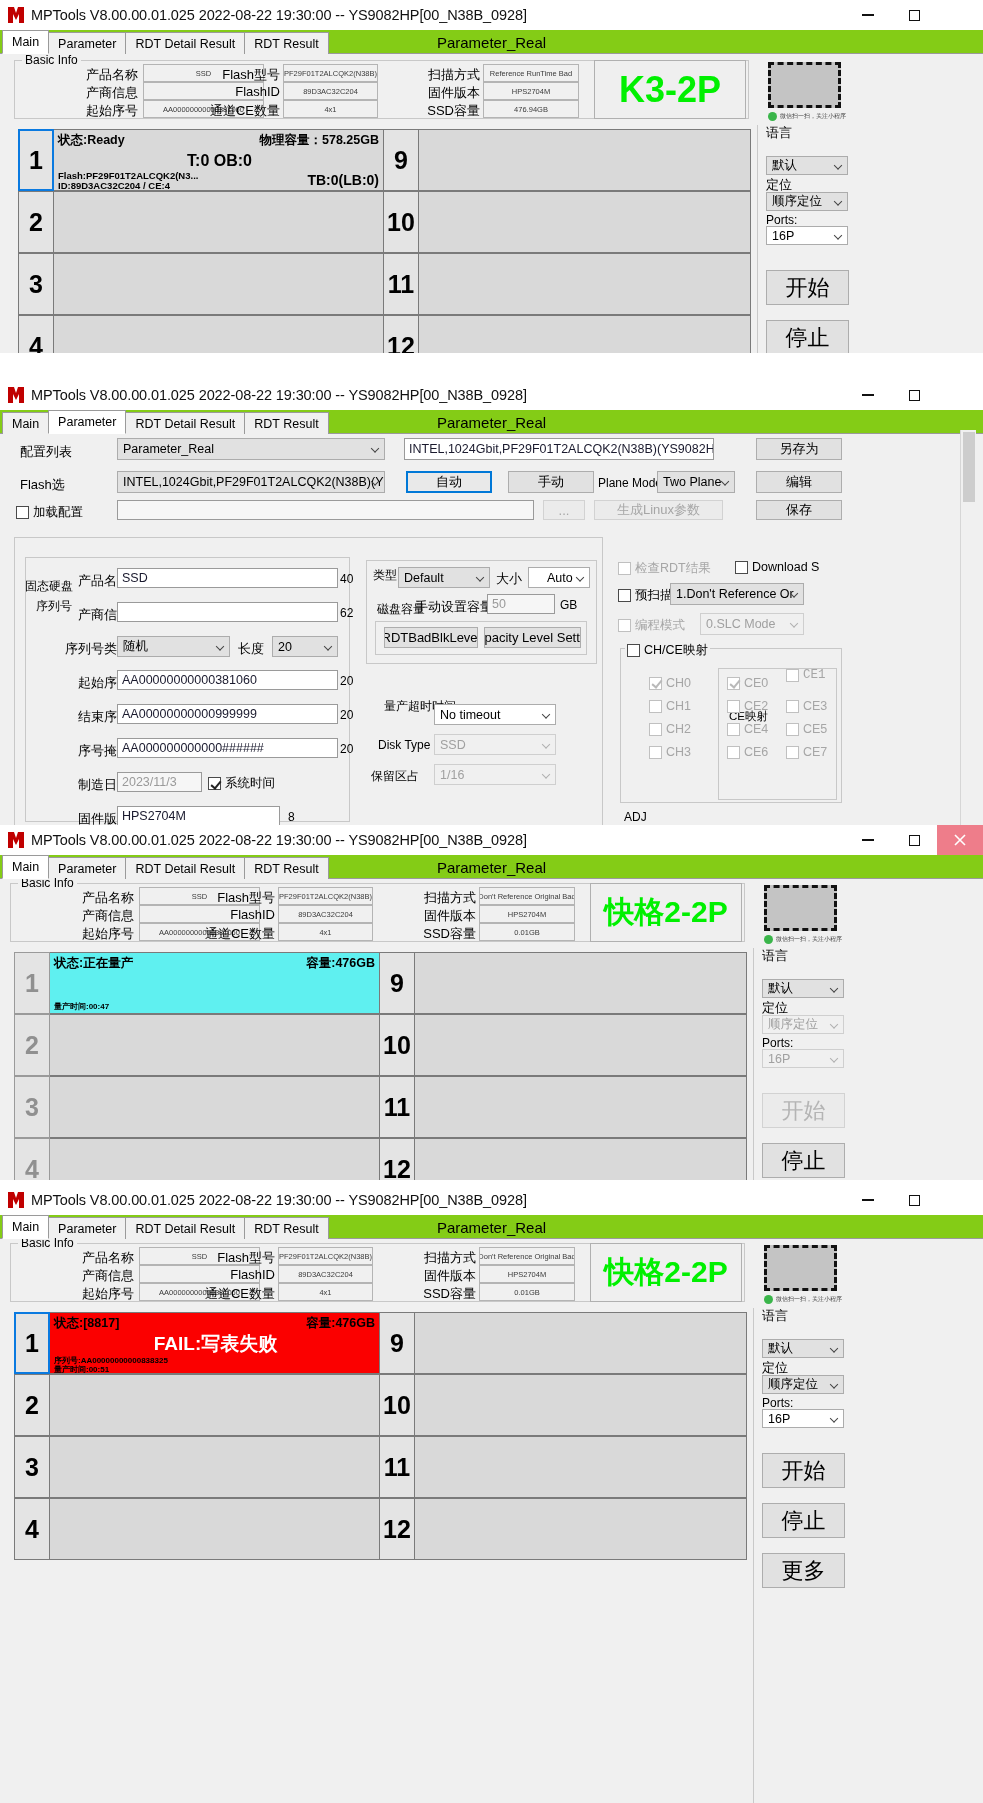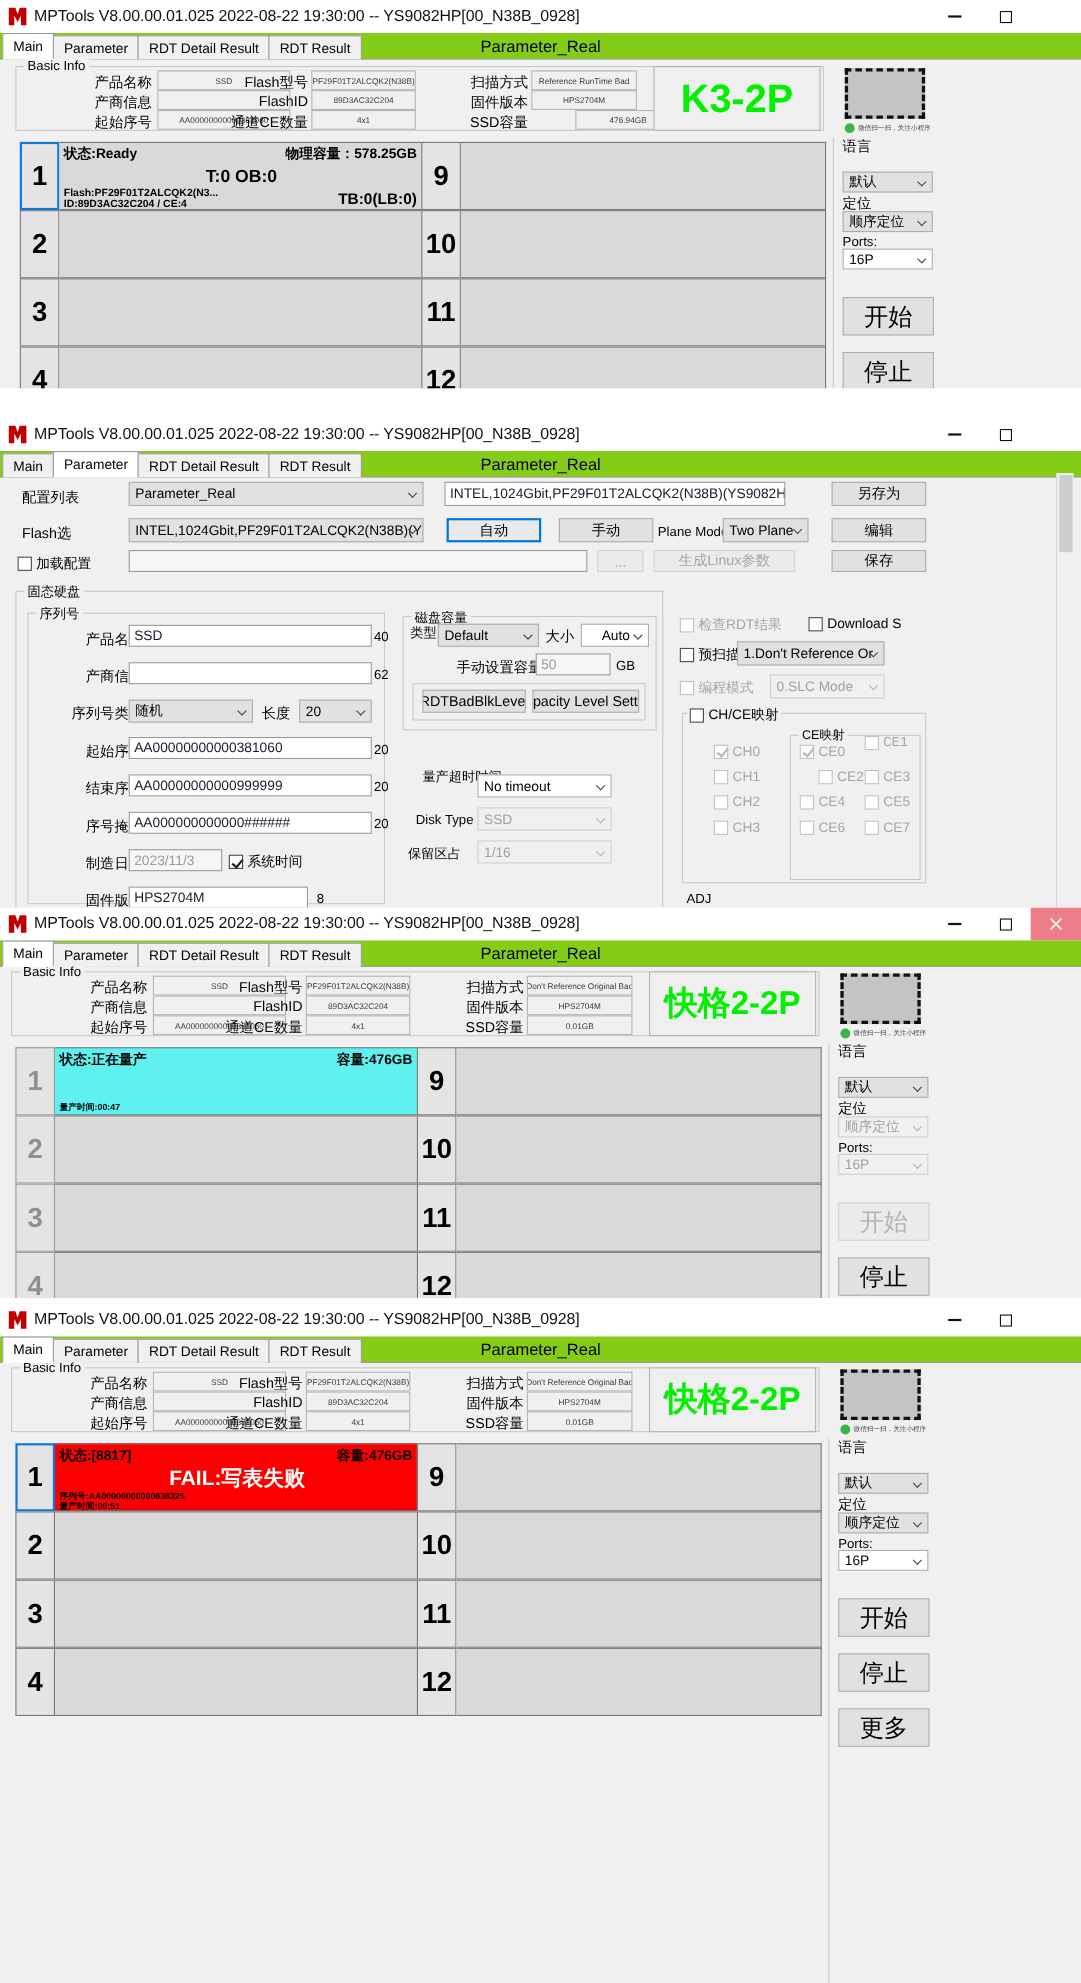--- a/index.html
+++ b/index.html
@@ -41,21 +41,21 @@
     position:relative; top:1px; color:#000;
   }
   .tab.active { background:#ffffff; height:24px; top:1px; z-index:3; border-bottom:1px solid #ffffff; }
   .strip-title { position:absolute; left:0; right:0; text-align:center; font-size:15px; pointer-events:none; bottom:2px; }
 
   
   .group { position:absolute; border:1px solid #c8c8c8; }
   .group > .glabel {
     position:absolute; top:-8px; left:7px; background:#f0f0f0; padding:0 3px; font-size:12px;
   }
-  .glabel-cn { font-size:12.5px; }
+  .glabel-cn { font-size:12.5px;margin-top:48px; }
 
   
   .lbl { position:absolute; font-size:13px; text-align:right; white-space:nowrap; }
   .lbl-sm { font-size:12px; }
   .ro-box {
     position:absolute; background:#f0f0f0; border:1px solid #b4b4b4;
     display:flex; align-items:center; justify-content:center;
     font-size:7.5px; color:#3a3a3a; overflow:hidden; white-space:nowrap;
   }
   .txt-box {
@@ -184,21 +184,21 @@
   <span class="lbl" style="left:195px; top:84px; width:85px;">FlashID</span>
   <div class="ro-box" style="left:283px; top:82px; width:95px; height:18px;">89D3AC32C204</div>
   <span class="lbl" style="left:185px; top:102px; width:95px;">通道CE数量</span>
   <div class="ro-box" style="left:283px; top:100px; width:95px; height:18px;">4x1</div>
 
   <span class="lbl" style="left:400px; top:66px; width:80px;">扫描方式</span>
   <div class="ro-box" style="left:483px; top:64px; width:96px; height:18px;">Reference RunTime Bad</div>
   <span class="lbl" style="left:400px; top:84px; width:80px;">固件版本</span>
   <div class="ro-box" style="left:483px; top:82px; width:96px; height:18px;">HPS2704M</div>
   <span class="lbl" style="left:400px; top:102px; width:80px;">SSD容量</span>
-  <div class="ro-box" style="left:483px; top:100px; width:96px; height:18px;margin-left:40px;">476.94GB</div>
+  <div class="ro-box" style="left:483px; top:100px; width:96px; height:18px;">476.94GB</div>
 
   <div class="brand" style="left:594px; top:60px; width:152px; height:59px; font-size:36px;">K3-2P</div>
 
   <div class="slot" style="left:18px; top:129px; width:368px; height:62px;">
     <div class="slot-num sel">1</div>
     <div class="slot-body">
       <span class="s-status">状态:Ready</span>
       <span class="s-cap">物理容量：578.25GB</span>
       <span class="s-mid" style="top:22px;">T:0 OB:0</span>
       <span class="s-flash" style="top:40px;">Flash:PF29F01T2ALCQK2(N3...</span>
@@ -457,21 +457,21 @@
     <span class="glabel glabel-cn" style="font-size:11.5px;">CE映射</span>
   </div>
   <span class="chk dim checked" style="left:727px; top:296px;">
     <i></i>
       <span>CE0</span>
   </span>
   <span class="chk dim" style="left:786px; top:288px;font-family:Liberation Mono, monospace;">
     <i></i>
       <span>CE1</span>
   </span>
-  <span class="chk dim" style="left:744px; top:319px;">
+  <span class="chk dim" style="left:727px; top:319px;">
     <i></i>
       <span>CE2</span>
   </span>
   <span class="chk dim" style="left:786px; top:319px;">
     <i></i>
       <span>CE3</span>
   </span>
   <span class="chk dim" style="left:727px; top:342px;">
     <i></i>
       <span>CE4</span>

